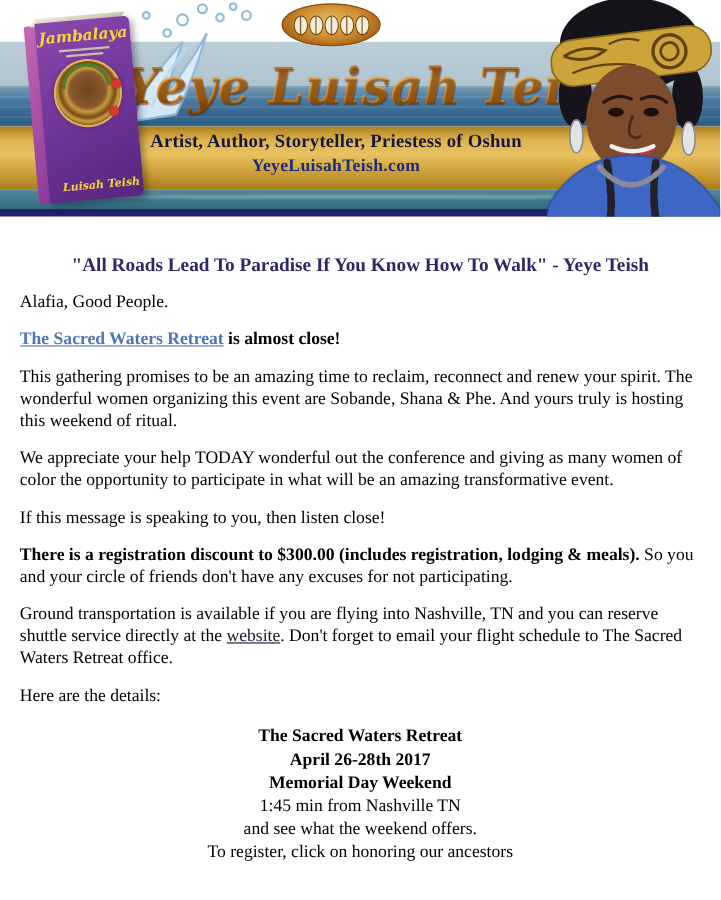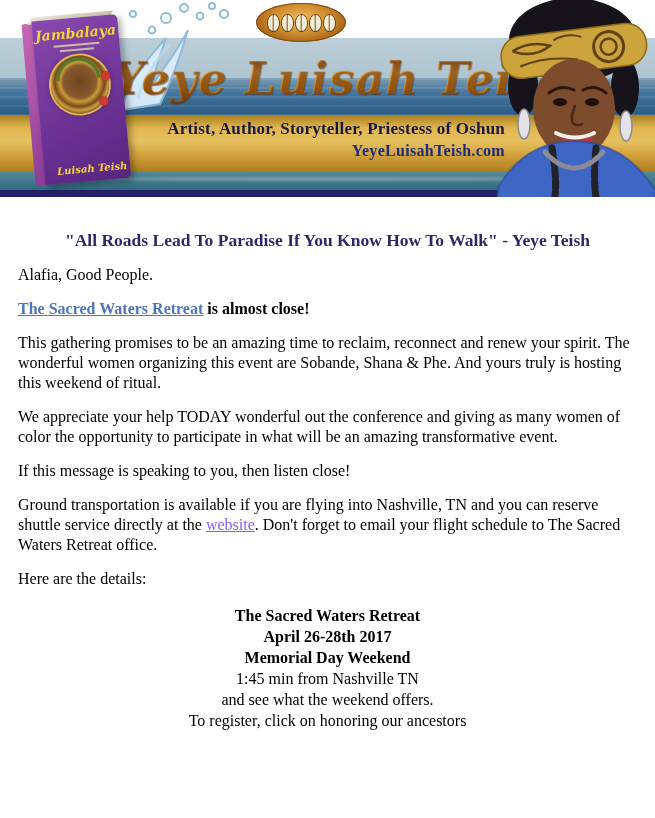--- a/index.html
+++ b/index.html
@@ -43,21 +43,21 @@
   .script-name { position:absolute; left:112px; right:140px; top:44px; height:72px;
             text-align:center; font-family:"DejaVu Serif", serif; font-style:italic; font-weight:bold;
             font-size:45px; line-height:70px; letter-spacing:1px; white-space:nowrap;
             color:#b5741f; text-shadow:1px 1px 1px rgba(90,40,0,.55); }
   @supports (-webkit-background-clip: text) {
     .script-name { background:linear-gradient(180deg,#7c3c10 8%,#eaa94c 38%,#d6891f 62%,#6e3206 92%);
             -webkit-background-clip:text; background-clip:text; color:transparent; }
   }
 
   
-  .gold-text { position:absolute; left:106px; right:150px; top:119px; text-align:right; }
+  .gold-text { position:absolute; left:106px; right:150px; top:119px; text-align:center; }
   .tagline { font-weight:bold; font-size:17px; color:#17173d; letter-spacing:.2px; }
   .site    { font-weight:bold; font-size:16px; color:#1d2c7c; margin-top:3px; letter-spacing:.3px; }
 
   
   .book { position:absolute; left:28px; top:12px; width:96px; height:170px; transform:rotate(-5deg); }
   .book-spine { position:absolute; left:0; top:8px; bottom:0; width:11px;
             background:linear-gradient(180deg,#c667b5,#8d3d98); border-radius:2px 0 0 2px; }
   .book-pages { position:absolute; left:8px; top:2px; width:82px; height:7px;
             background:linear-gradient(90deg,#efe9dc,#cfc6b2); transform:skewX(-35deg); }
   .book-cover { position:absolute; left:10px; top:6px; right:0; bottom:0;
@@ -83,21 +83,21 @@
   
   .portrait { position:absolute; right:0; top:0; width:158px; height:197px; }
 
   
   .content { padding:0 18px; font-size:16px; line-height:20px; }
   .headline { margin:33px 0 0; text-align:center; font-weight:bold; font-size:17.5px;
               line-height:21px; color:#2d2968; }
   .content p { margin:14px 0 0; }
   a.link { color:#4f74b8; text-decoration:underline; cursor:pointer; }
   a.link.bold { font-weight:bold; }
-  a.link.light { color:#8b5cf6;text-align:right; }
+  a.link.light { color:#0f172a;text-align:right; }
   .bold { font-weight:bold; }
   .details { margin-top:16px; text-align:center; line-height:21px; }
   .details .line { display:block; }
 </style>
 </head>
 <body>
 
 <div class="banner">
   <div class="band-sky"></div>
   <div class="band-ocean"></div>
@@ -188,20 +188,21 @@
   <p>Alafia, Good People.</p>
 
   <p><a class="link bold">The Sacred Waters Retreat</a><span class="bold"> is almost close!</span></p>
 
   <p>This gathering promises to be an amazing time to reclaim, reconnect and renew your spirit. The wonderful women organizing this event are Sobande, Shana &amp; Phe. And yours truly is hosting this weekend of ritual.</p>
 
   <p>We appreciate your help TODAY wonderful out the conference and giving as many women of color the opportunity to participate in what will be an amazing transformative event.</p>
 
   <p>If this message is speaking to you, then listen close!</p>
 
+  <p><span class="bold">There is a registration discount to $300.00 (includes registration, lodging &amp; meals).</span><span> So you and your circle of friends don't have any excuses for not participating.</span></p>
 
   <p><span>Ground transportation is available if you are flying into Nashville, TN and you can reserve shuttle service directly at the </span><a class="link light">website</a><span>. Don't forget to email your flight schedule to The Sacred Waters Retreat office.</span></p>
 
   <p>Here are the details:</p>
 
   <div class="details">
     <span class="line bold">The Sacred Waters Retreat</span>
     <span class="line bold">April 26-28th 2017</span>
     <span class="line bold">Memorial Day Weekend</span>
     <span class="line">1:45 min from Nashville TN</span>

